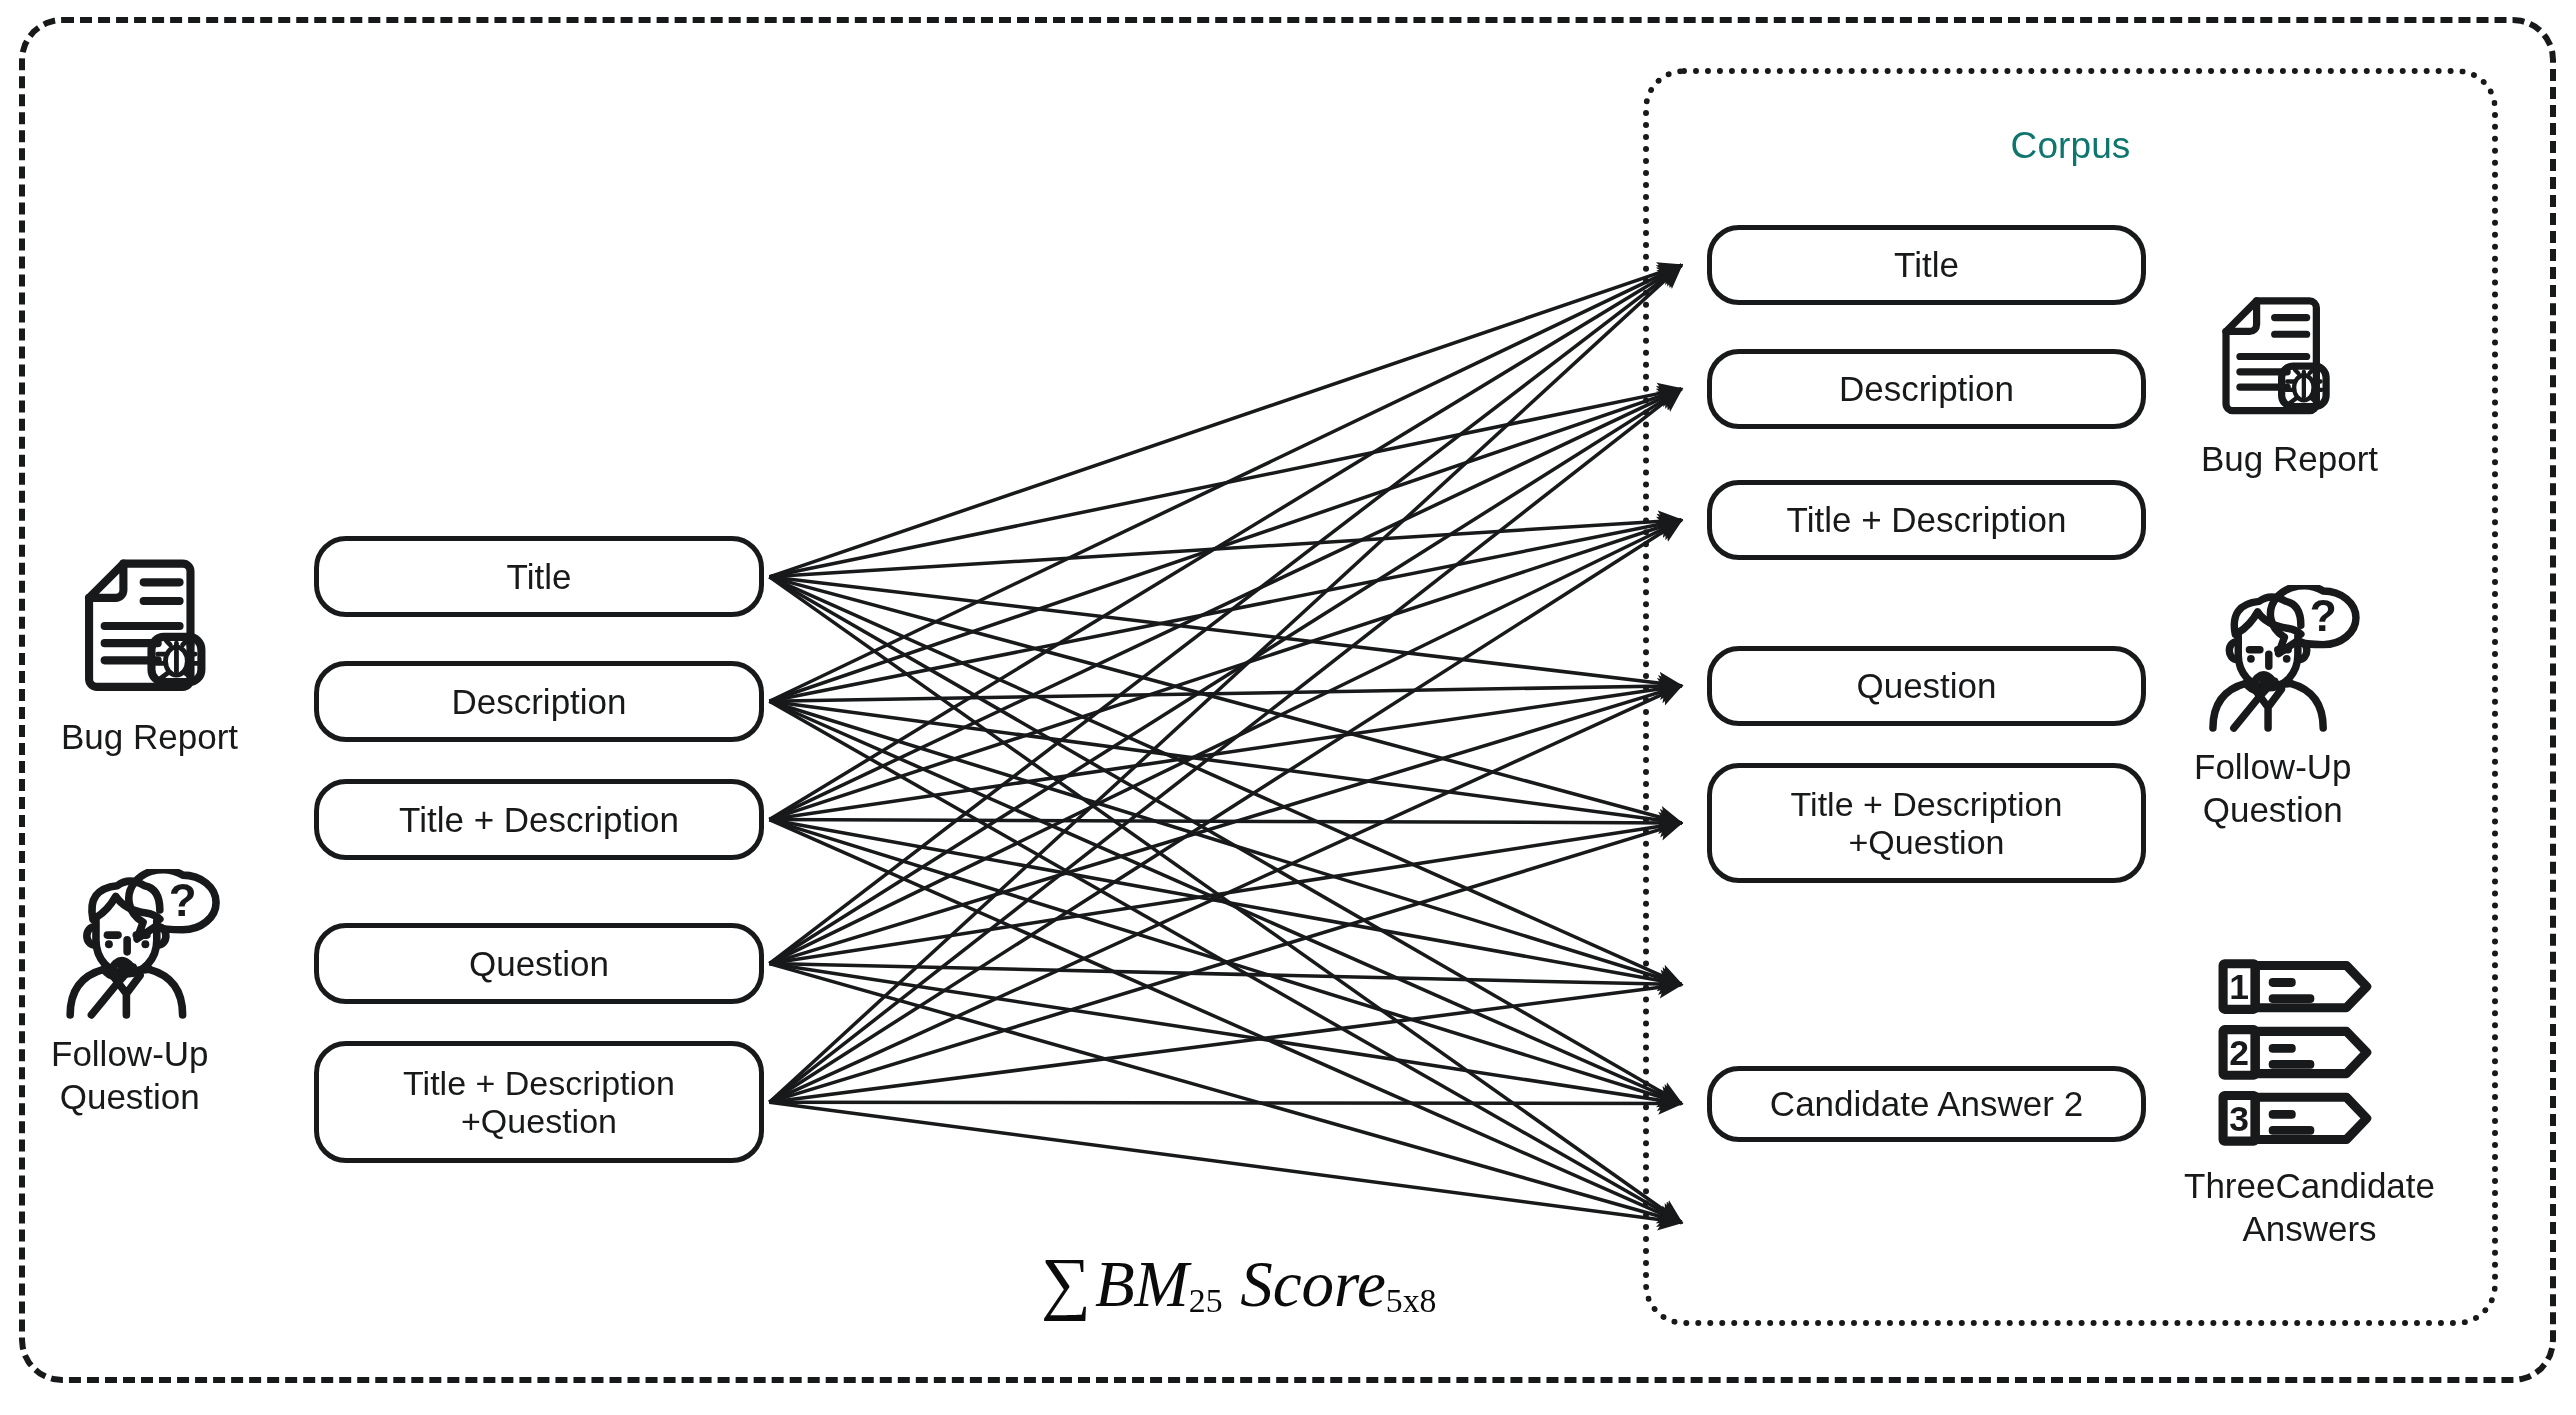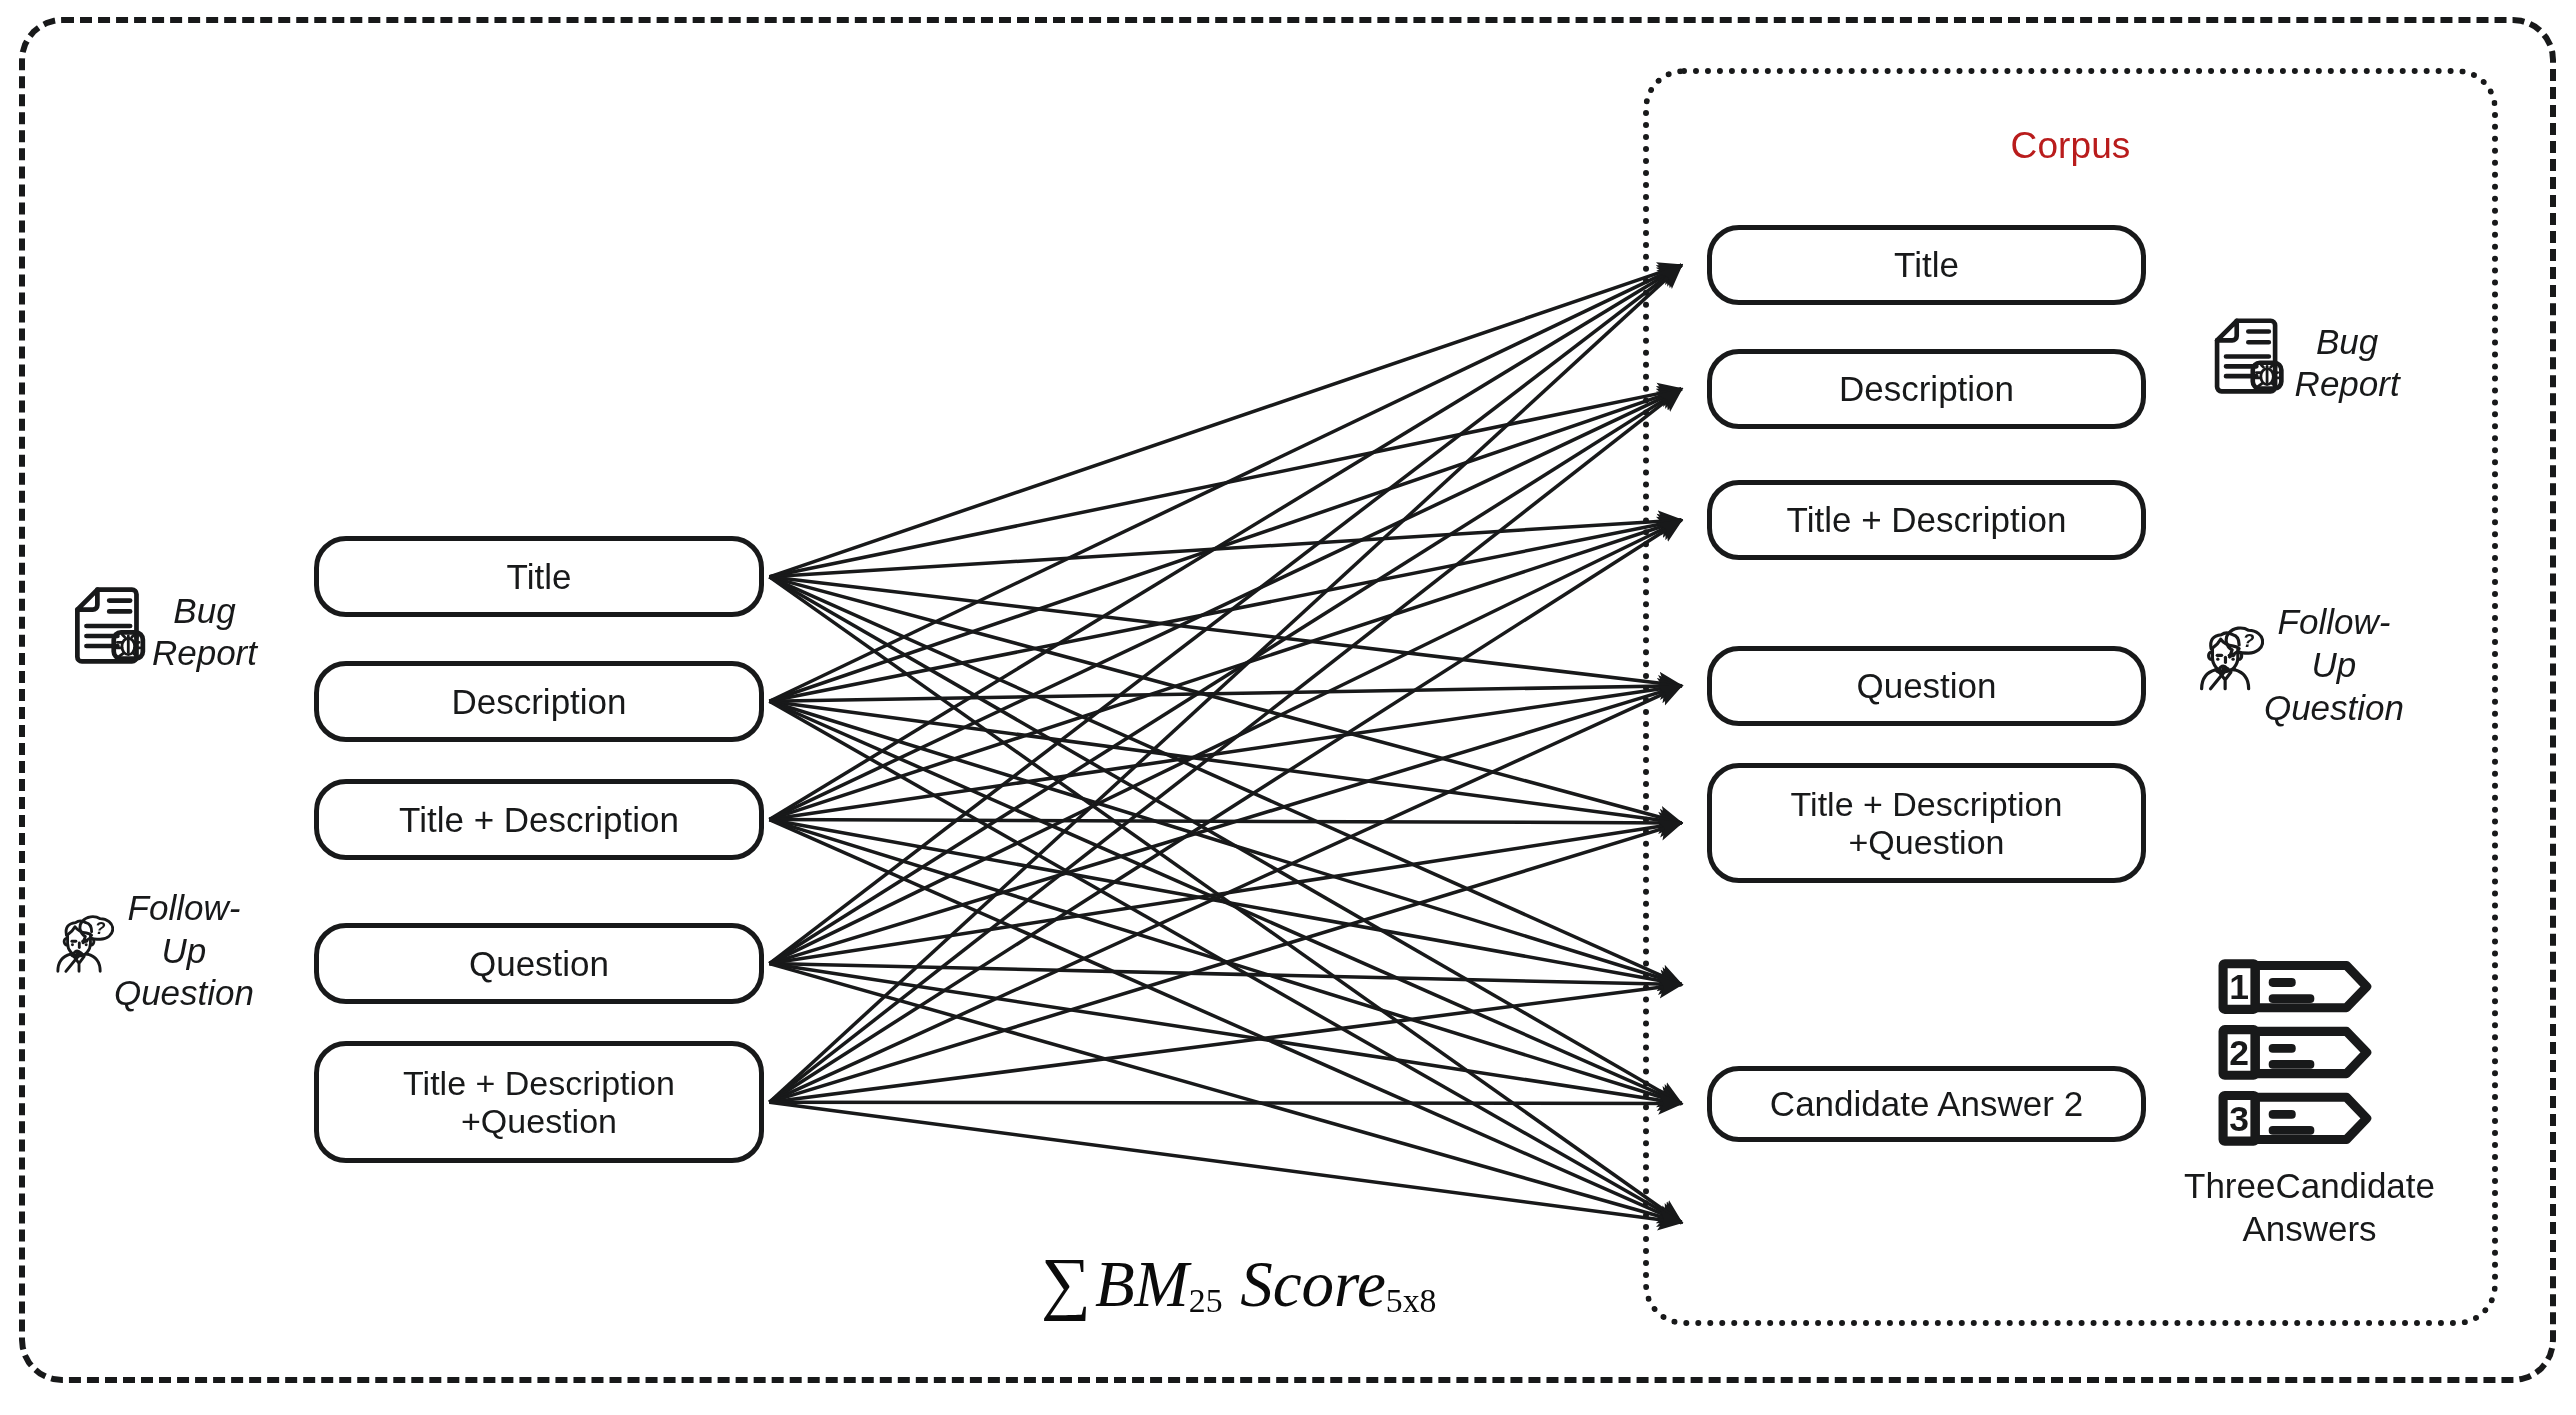--- a/index.html
+++ b/index.html
@@ -10,33 +10,33 @@
   .outer-frame{
     position:absolute;left:19px;top:17px;width:2537px;height:1366px;
     border:6px dashed #18191a;border-radius:43px;box-sizing:border-box;
   }
   .corpus-frame{
     position:absolute;left:1643px;top:68px;width:855px;height:1258px;
     border:6px dotted #18191a;border-radius:41px;box-sizing:border-box;
   }
   .corpus-title{
     position:absolute;left:1643px;top:125px;width:855px;
-    text-align:center;font-size:37px;color:#b91c1c;letter-spacing:0.1px;
+    text-align:center;font-size:37px;color:#0f766e;letter-spacing:0.1px;
   }
 
   .node{
     position:absolute;box-sizing:border-box;
     border:5.4px solid #18191a;border-radius:32px;background:#ffffff;
     display:flex;align-items:center;justify-content:center;
     text-align:center;color:#18191a;font-size:35px;line-height:1.13;
     padding:0 9.5px;
   }
   .node.two-line{font-size:34px;}
 
-  .icon-wrap{position:absolute;display:flex;flex-direction:row;align-items:center;font-style:italic;}
+  .icon-wrap{position:absolute;display:flex;flex-direction:column;align-items:flex-start;}
   .icon-caption{
     margin-top:12px;text-align:center;font-size:35px;line-height:1.2;color:#18191a;white-space:pre-line;
   }
   .icon-caption.tight{line-height:1.22;}
 
   .formula{
     position:absolute;left:1041px;top:1243px;width:609px;
     font-family:"Liberation Serif",serif;font-style:italic;
     font-size:65px;color:#0b0b0b;white-space:nowrap;
   }

